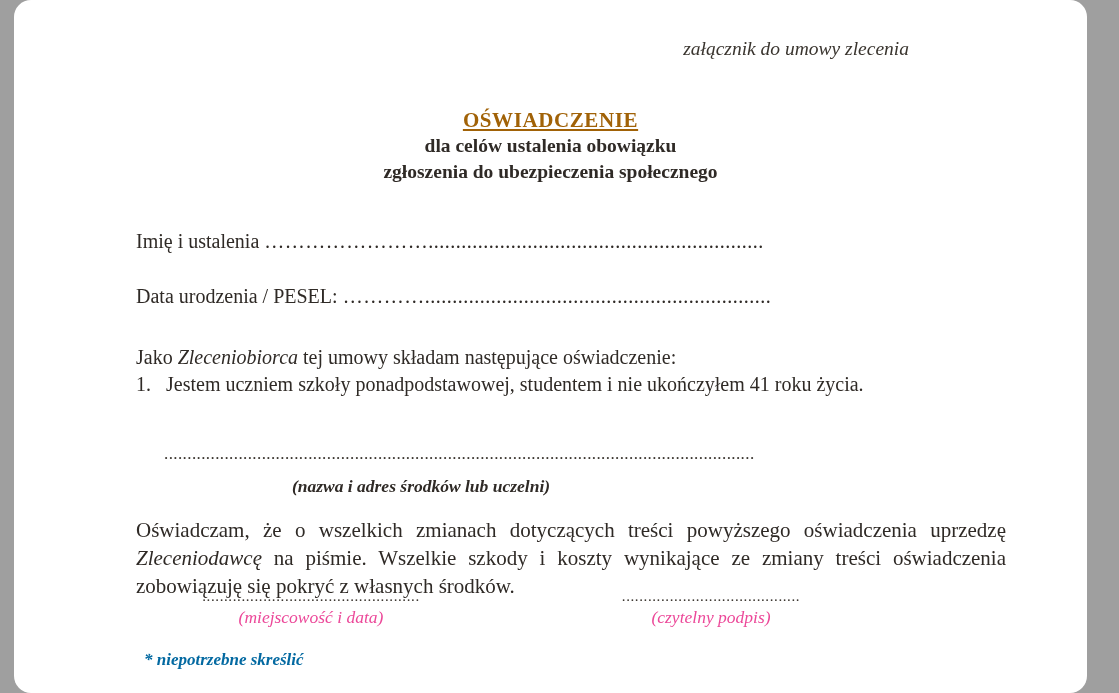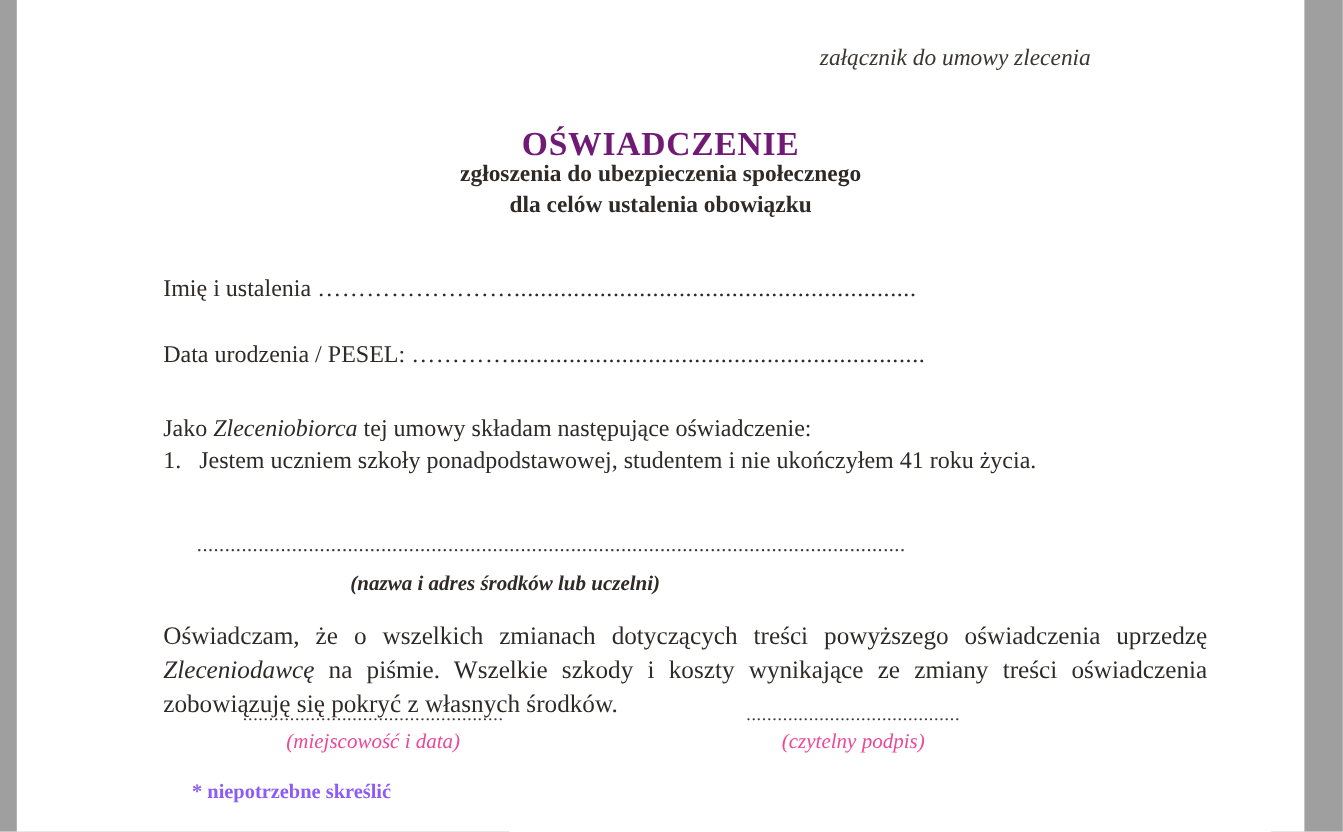--- a/index.html
+++ b/index.html
@@ -14,20 +14,21 @@
     overflow: hidden;
   }
   .page-wrap {
     position: absolute;
     left: 14px;
     top: 0;
     width: 1073px;
     height: 693px;
     background: #ffffff;
     box-sizing: border-box;
+    border-radius: 17px;
   }
   .page-inner {
     position: relative;
     width: 100%;
     height: 100%;
     color: #2f2a26;
   }
 
   .doc-header-note {
     position: absolute;
@@ -41,24 +42,25 @@
 
   .title-block {
     position: absolute;
     top: 108px;
     left: 0;
     width: 100%;
     text-align: center;
   }
   .title-main {
     font-weight: bold;
-    font-size: 28px;
+    font-size: 21px;
     letter-spacing: 0.6px;
     line-height: 25px;
-    color: #701a75;
+    color: #a16207;
+    text-decoration: underline;
   }
   .title-sub {
     font-weight: bold;
     font-size: 19.5px;
     line-height: 26px;
     color: #2f2a26;
   }
 
   .body-block {
     position: absolute;
@@ -141,39 +143,40 @@
   }
   .sig-caption {
     margin-top: 2px;
     font-style: italic;
     font-size: 17.5px;
     color: #ec4899;
   }
 
   .footnote {
     position: absolute;
-    left: 146px;
+    left: 130px;
     top: 650px;
+    font-style: italic;
     font-weight: bold;
     font-size: 17px;
-    color: #8b5cf6;
+    color: #0369a1;
   }
 </style>
 </head>
 <body>
 
 <div class="page-wrap">
   <div class="page-inner">
 
     <div class="doc-header-note">załącznik do umowy zlecenia</div>
 
     <div class="title-block">
       <div class="title-main">OŚWIADCZENIE</div>
+      <div class="title-sub">dla celów ustalenia obowiązku</div>
       <div class="title-sub">zgłoszenia do ubezpieczenia społecznego</div>
-      <div class="title-sub">dla celów ustalenia obowiązku</div>
     </div>
 
     <div class="body-block">
 
       <div class="field-row">
         <span class="label">Imię i ustalenia </span><span class="dots">…………………….............................................................</span>
       </div>
 
       <div class="spacer-md"></div>
 

